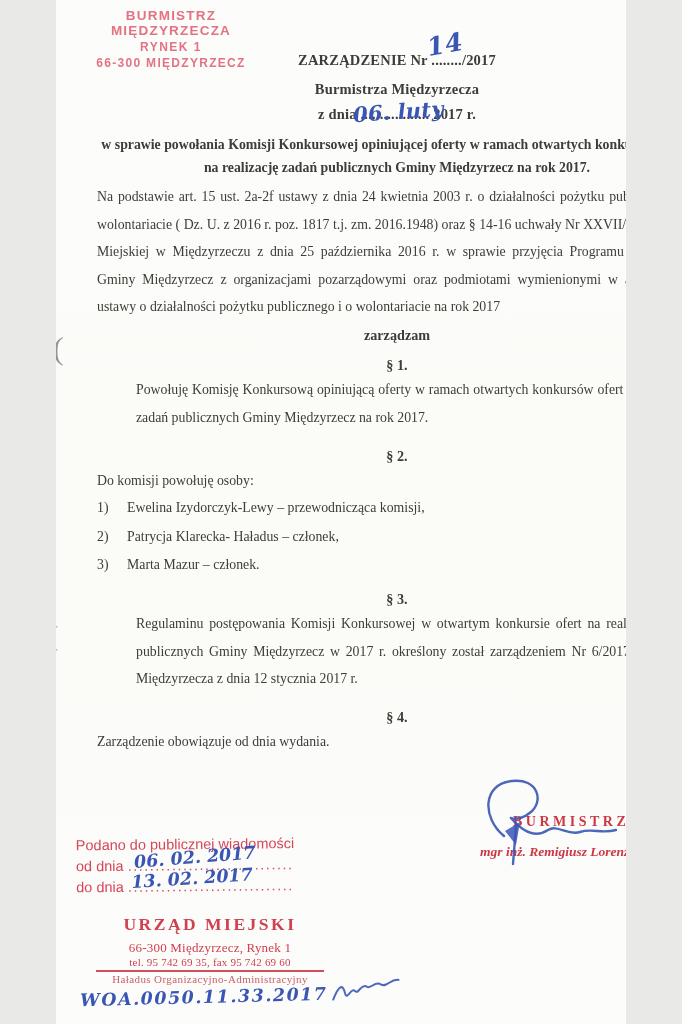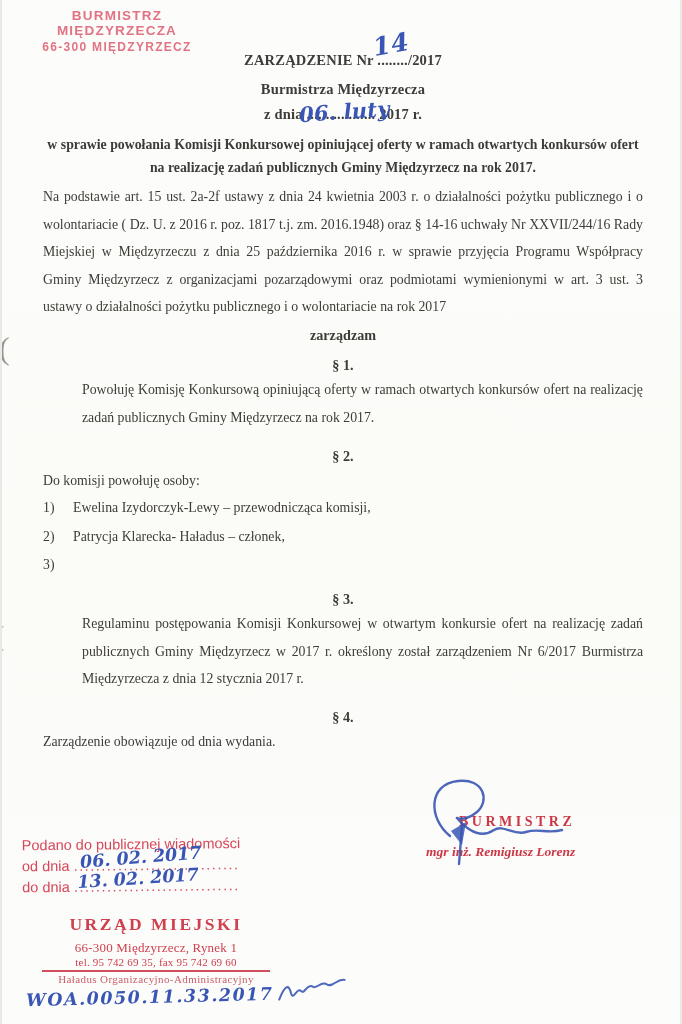--- a/index.html
+++ b/index.html
@@ -1,18 +1,18 @@
 <!DOCTYPE html>
 <html><head>
 <meta charset="utf-8">
 <style>
   * { margin:0; padding:0; box-sizing:border-box; }
   html,body { background:#e9e9e7; }
   .page {
-    position:relative; width:678px; height:1024px; margin:0 auto;
+    position:relative; width:570px; height:1024px; margin:0 auto;
     background:linear-gradient(180deg,#fcfcfa 0%,#fbfbf8 60%,#fcfcfb 100%);
     font-family:"Liberation Serif", serif; color:#3e3c38; overflow:hidden;
   }
   .content { position:absolute; left:41px; width:600px; top:0; }
 
   
   .sender-stamp {
     position:absolute; left:10px; top:8px; width:210px; text-align:center;
     font-family:"Liberation Sans", sans-serif; color:#e0687a; opacity:.92;
   }
@@ -96,20 +96,21 @@
   .a1 { left:-3px; top:330px; font-size:32px; }
   .a2 { left:-7px; top:620px; font-size:28px; color:#aeaba2; }
 </style>
 </head>
 <body>
 
 <div class="page">
 
   <div class="sender-stamp">
     <div class="s1">BURMISTRZ MIĘDZYRZECZA</div>
+    <div class="s2">RYNEK 1</div>
     <div class="s3">66-300 MIĘDZYRZECZ</div>
   </div>
 
   <div class="artifact a1">(</div>
   <div class="artifact a2">(</div>
 
   <div class="content">
 
     <div class="t-line t1">
       <span>ZARZĄDZENIE Nr</span>
@@ -142,20 +143,21 @@
       <div class="list-item">
         <span class="num">1)</span>
         <span>Ewelina Izydorczyk-Lewy – przewodnicząca komisji,</span>
       </div>
       <div class="list-item">
         <span class="num">2)</span>
         <span>Patrycja Klarecka- Haładus – członek,</span>
       </div>
       <div class="list-item">
         <span class="num">3)</span>
+        <span>Marta Mazur – członek.</span>
       </div>
     </div>
 
     <p class="para-heading mt12">§ 3.</p>
     <p class="para just mt2">Regulaminu postępowania Komisji Konkursowej w otwartym konkursie ofert na realizację zadań publicznych Gminy Międzyrzecz w 2017 r. określony został zarządzeniem Nr 6/2017 Burmistrza Międzyrzecza z dnia 12 stycznia 2017 r.</p>
 
     <p class="para-heading mt16">§ 4.</p>
     <p class="para mt2">Zarządzenie obowiązuje od dnia wydania.</p>
   </div>
 

